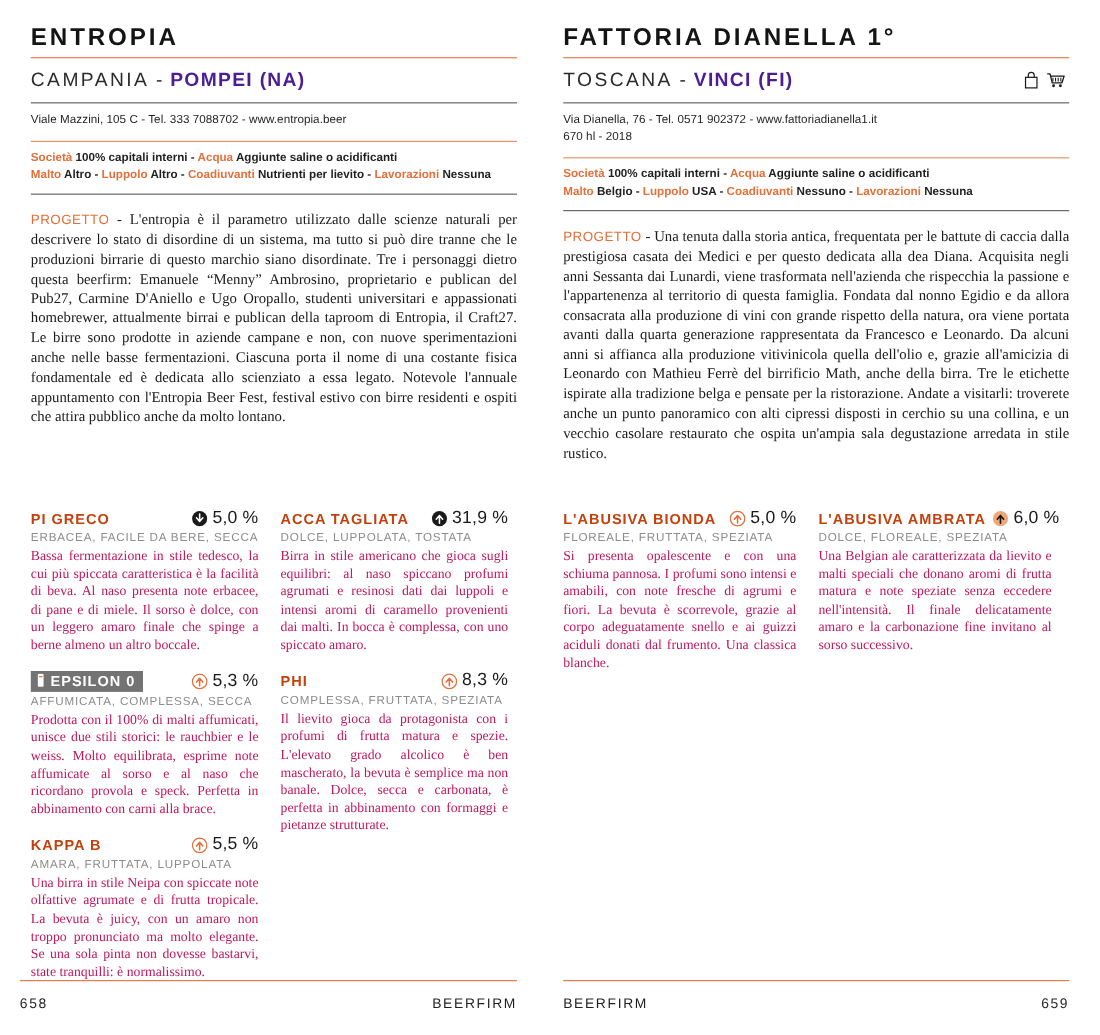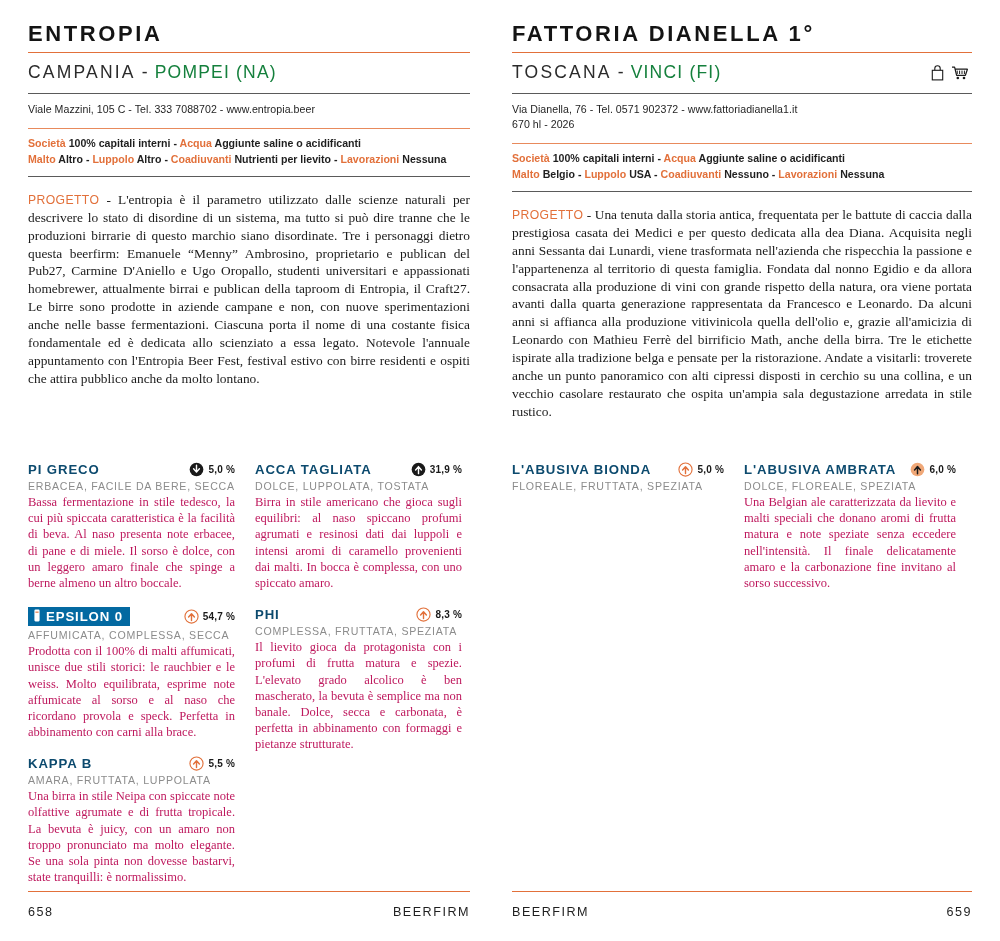--- a/index.html
+++ b/index.html
@@ -45,22 +45,22 @@
     padding-top: 9px;
     padding-bottom: 10px;
   }
   .loc-text {
     font-size: 17.5px;
     letter-spacing: 2.2px;
     color: #2b2b2b;
     white-space: nowrap;
   }
   .loc-text .city {
-    font-weight: normal;
-    color: #15803d;
+    font-weight: bold;
+    color: #4c1d95;
     letter-spacing: 1.2px;
   }
   .loc-text .dash { color: #2b2b2b; letter-spacing: 0; }
 
   .hdr-icons { display: flex; gap: 6px; align-items: center; padding-right: 2px; }
   .hdr-icons svg { display: block; }
 
   .addr-block {
     font-family: "Liberation Sans", sans-serif;
     font-size: 10.6px;
@@ -117,35 +117,35 @@
     display: flex;
     align-items: center;
     justify-content: space-between;
     gap: 6px;
     margin-bottom: 3px;
   }
   .beer-name {
     font-weight: bold;
     font-size: 13.2px;
     letter-spacing: 0.9px;
-    color: #0c4a6e;
+    color: #c2410c;
     white-space: nowrap;
   }
   .beer-name.badge {
-    background: #0369a1;
+    background: #737373;
     color: #ffffff;
     padding: 2px 7px 2px 5px;
     display: inline-flex;
     align-items: flex-start;
     gap: 5px;
   }
   .abv-wrap { display: flex; align-items: center; gap: 4px; white-space: nowrap; }
   .abv-val {
-    font-weight: bold;
-    font-size: 10px;
+    font-weight: normal;
+    font-size: 16px;
     letter-spacing: 0.2px;
     color: #1a1a1a;
   }
 
   .beer-tags {
     font-size: 10.6px;
     letter-spacing: 0.75px;
     color: #8c8c8c;
     margin-bottom: 2px;
   }
@@ -153,21 +153,21 @@
     font-family: "Liberation Serif", serif;
     font-size: 12.5px;
     line-height: 1.295;
     text-align: justify;
     color: #be185d;
   }
 
   
   .footer {
     position: absolute;
-    left: 28px;
+    left: 18px;
     right: 30px;
     bottom: 22px;
   }
   .page.right .footer { left: 12px; right: 28px; }
   .footer-rule { border-top: 1.1px solid #E2703A; }
   .footer-row {
     display: flex;
     justify-content: space-between;
     align-items: center;
     padding-top: 13px;
@@ -252,21 +252,21 @@
                 <rect x="1.4" y="0.6" width="5.2" height="11.8" rx="1.1" fill="#fff"></rect>
                 <rect x="2.4" y="2.6" width="3.2" height="1.1" fill="#E2703A"></rect>
               </svg>
               <span>EPSILON 0</span>
             </div>
             <div class="abv-wrap">
               <svg class="ico" width="15" height="15" viewBox="0 0 16 16">
                 <circle cx="8" cy="8" r="7" fill="none" stroke="#E2703A" stroke-width="1.2"></circle>
                 <path d="M8 12.2 V5.4 M4.9 8.6 L8 5 L11.1 8.6" stroke="#E2703A" stroke-width="1.5" fill="none" stroke-linecap="round" stroke-linejoin="round"></path>
               </svg>
-              <span class="abv-val">54,7 %</span>
+              <span class="abv-val">5,3 %</span>
             </div>
           </div>
           <div class="beer-tags">AFFUMICATA, COMPLESSA, SECCA</div>
           <div class="beer-desc">Prodotta con il 100% di malti affumicati, unisce due stili storici: le rauchbier e le weiss. Molto equilibrata, esprime note affumicate al sorso e al naso che ricordano provola e speck. Perfetta in abbinamento con carni alla brace.</div>
         </div>
 
         <div class="beer">
           <div class="beer-head">
             <div class="beer-name">KAPPA B</div>
             <div class="abv-wrap">
@@ -348,21 +348,21 @@
           <path d="M6.2 6.6 V10 M8.6 6.6 V10 M11 6.6 V10 M13.4 6.6 V10" stroke="#1a1a1a" stroke-width="1"></path>
           <circle cx="6.8" cy="14" r="1.3" fill="#1a1a1a"></circle>
           <circle cx="13" cy="14" r="1.3" fill="#1a1a1a"></circle>
         </svg>
       </div>
     </div>
     <div class="rule-grey"></div>
 
     <div class="addr-block">
       <div>Via Dianella, 76 - Tel. 0571 902372 - www.fattoriadianella1.it</div>
-      <div>670 hl - 2026</div>
+      <div>670 hl - 2018</div>
     </div>
     <div class="rule-orange-thin"></div>
 
     <div class="specs">
       <div>
         <span class="k">Società</span>
         <span>100% capitali interni</span> -
         <span class="k">Acqua</span>
         <span>Aggiunte saline o acidificanti</span>
       </div>
@@ -391,20 +391,21 @@
             <div class="beer-name">L'ABUSIVA BIONDA</div>
             <div class="abv-wrap">
               <svg class="ico" width="15" height="15" viewBox="0 0 16 16">
                 <circle cx="8" cy="8" r="7" fill="none" stroke="#E2703A" stroke-width="1.2"></circle>
                 <path d="M8 12.2 V5.4 M4.9 8.6 L8 5 L11.1 8.6" stroke="#E2703A" stroke-width="1.5" fill="none" stroke-linecap="round" stroke-linejoin="round"></path>
               </svg>
               <span class="abv-val">5,0 %</span>
             </div>
           </div>
           <div class="beer-tags">FLOREALE, FRUTTATA, SPEZIATA</div>
+          <div class="beer-desc">Si presenta opalescente e con una schiuma pannosa. I profumi sono intensi e amabili, con note fresche di agrumi e fiori. La bevuta è scorrevole, grazie al corpo adeguatamente snello e ai guizzi aciduli donati dal frumento. Una classica blanche.</div>
         </div>
       </div>
 
       <div class="beer-col">
         <div class="beer">
           <div class="beer-head">
             <div class="beer-name">L'ABUSIVA AMBRATA</div>
             <div class="abv-wrap">
               <svg class="ico" width="15" height="15" viewBox="0 0 16 16">
                 <circle cx="8" cy="8" r="7.3" fill="#F0A878"></circle>

